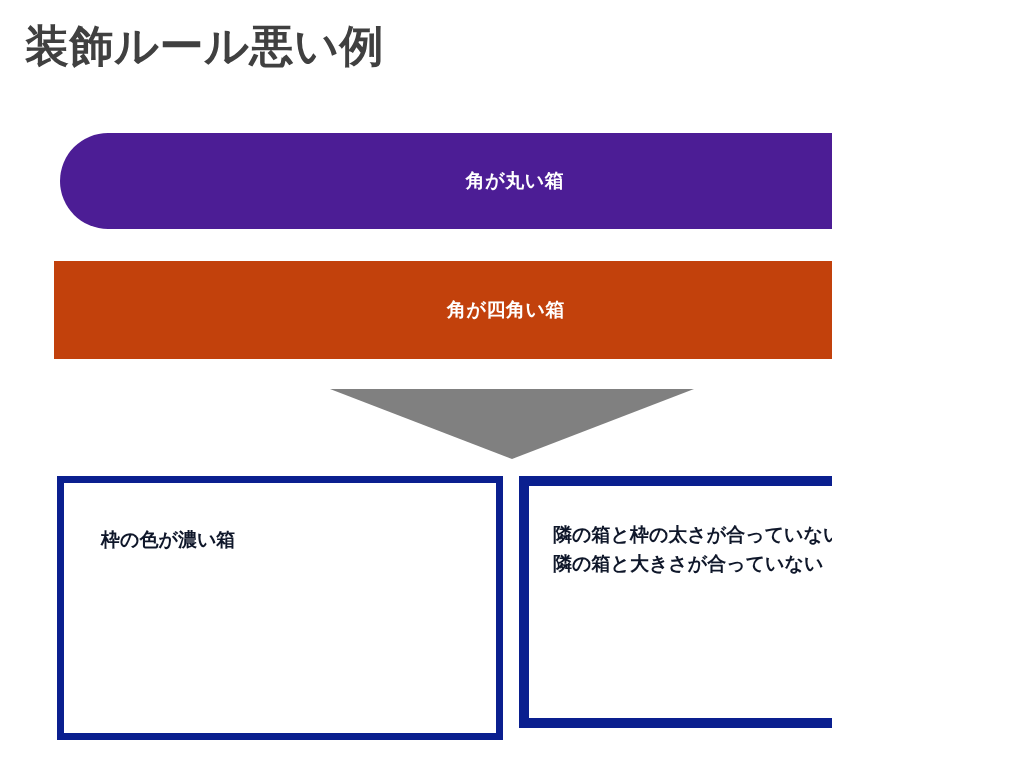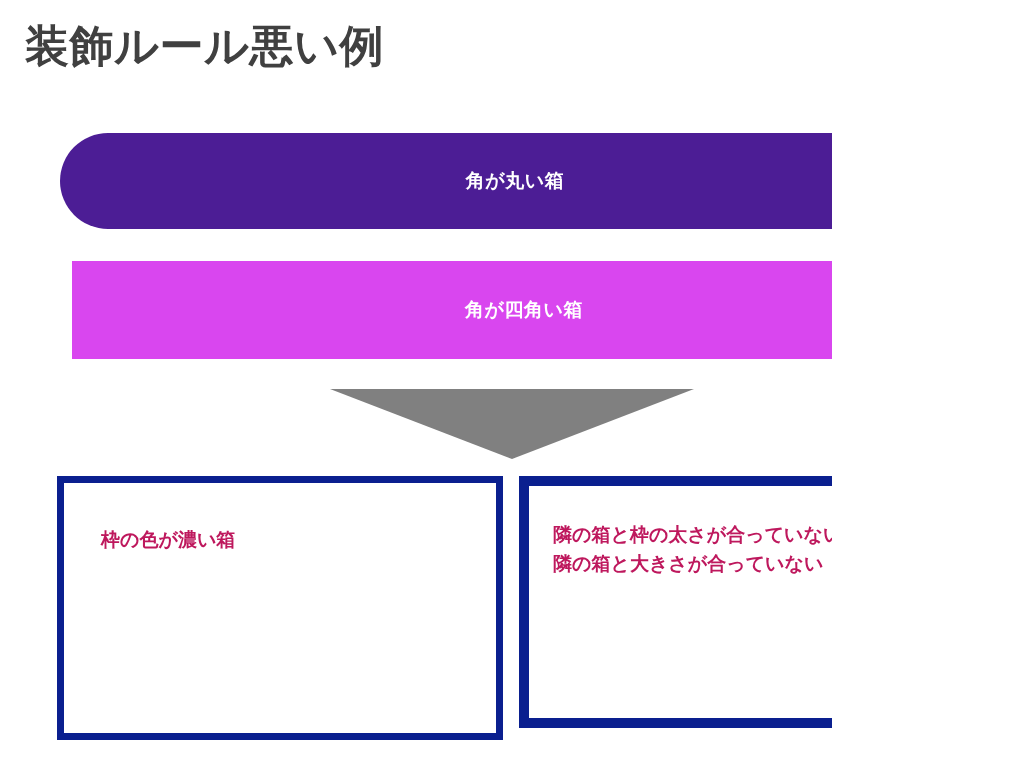--- a/index.html
+++ b/index.html
@@ -47,25 +47,25 @@
   .rounded-box .box-label {
     color: #ffffff;
     font-size: 19px;
     font-weight: bold;
     letter-spacing: 0.5px;
   }
 
   
   .square-box {
     position: absolute;
-    left: 72px;
+    left: 54px;
     top: 261px;
     width: 904px;
     height: 98px;
-    background: #d946ef;
+    background: #c2410c;
     display: flex;
     align-items: center;
     justify-content: center;
   }
   .square-box .box-label {
     color: #ffffff;
     font-size: 19px;
     font-weight: bold;
     letter-spacing: 0.5px;
   }
@@ -82,21 +82,21 @@
     border-top: 70px solid #808080;
   }
 
   
   .outlined-box {
     position: absolute;
     background: #ffffff;
     box-sizing: border-box;
   }
   .outlined-box .box-text {
-    color: #be185d;
+    color: #0f172a;
     font-size: 19px;
     font-weight: bold;
     line-height: 1.55;
     white-space: pre-line;
   }
 
   .outlined-box-left {
     left: 57px;
     top: 476px;
     width: 446px;

